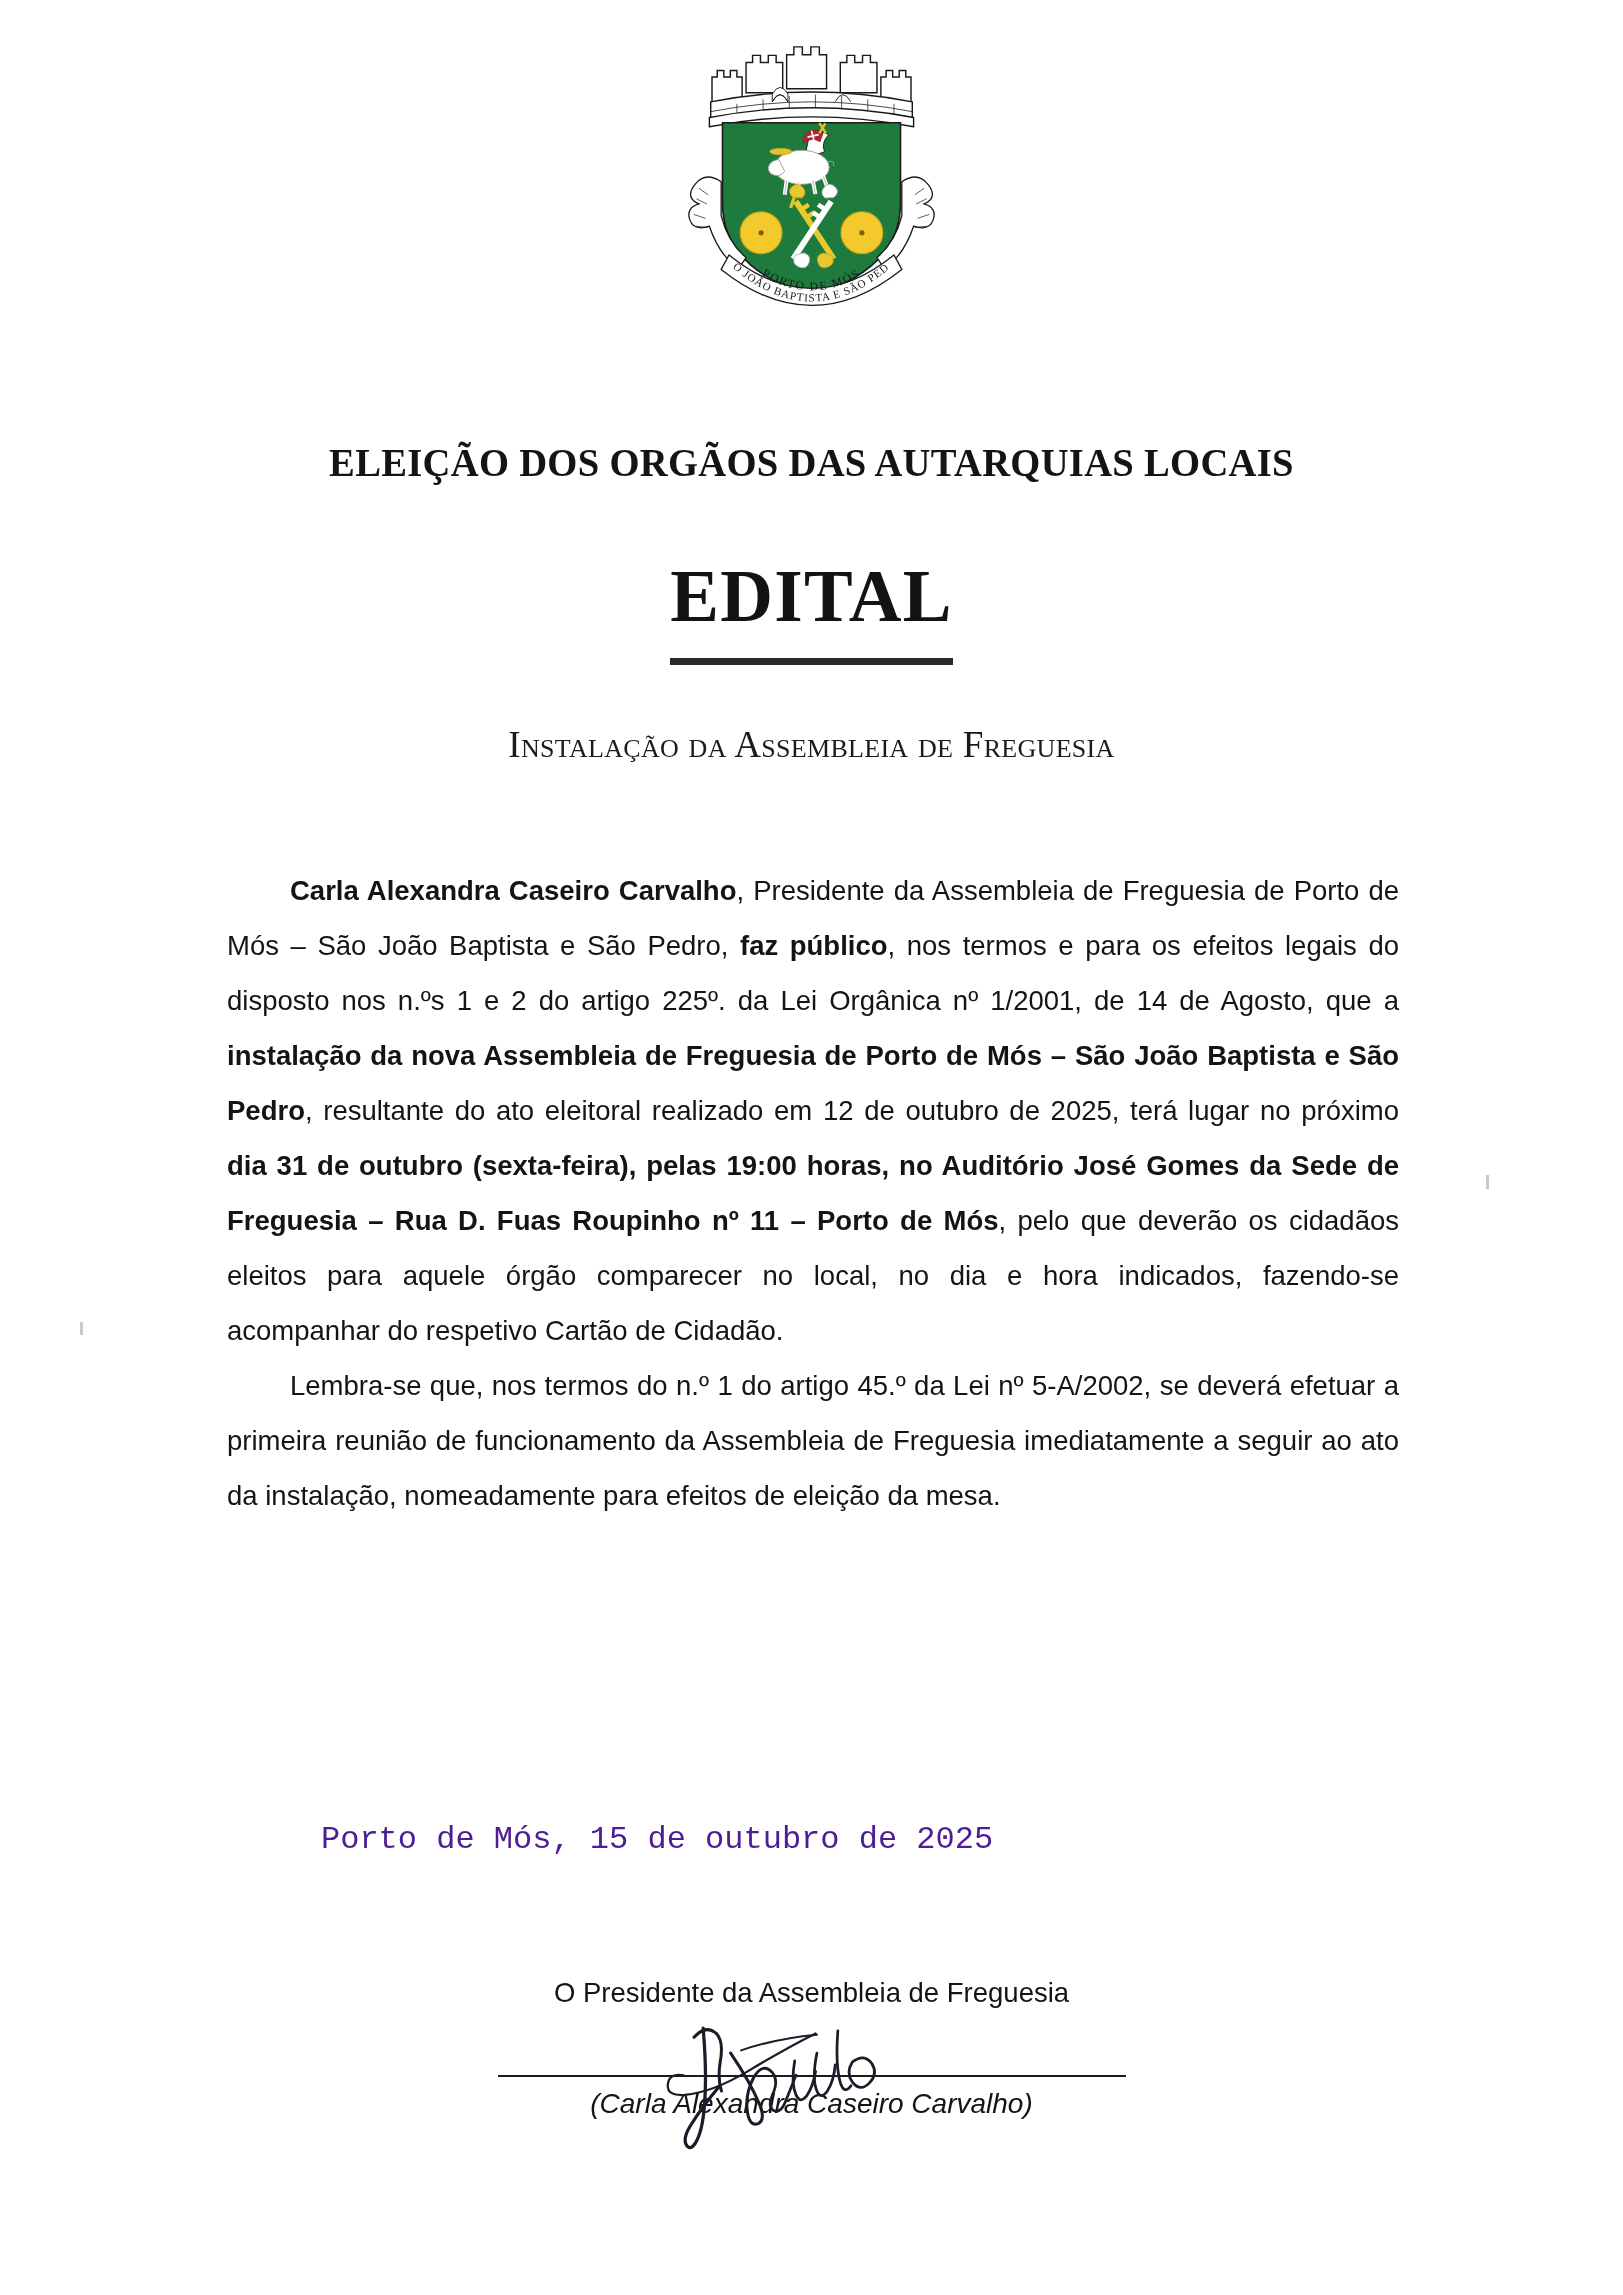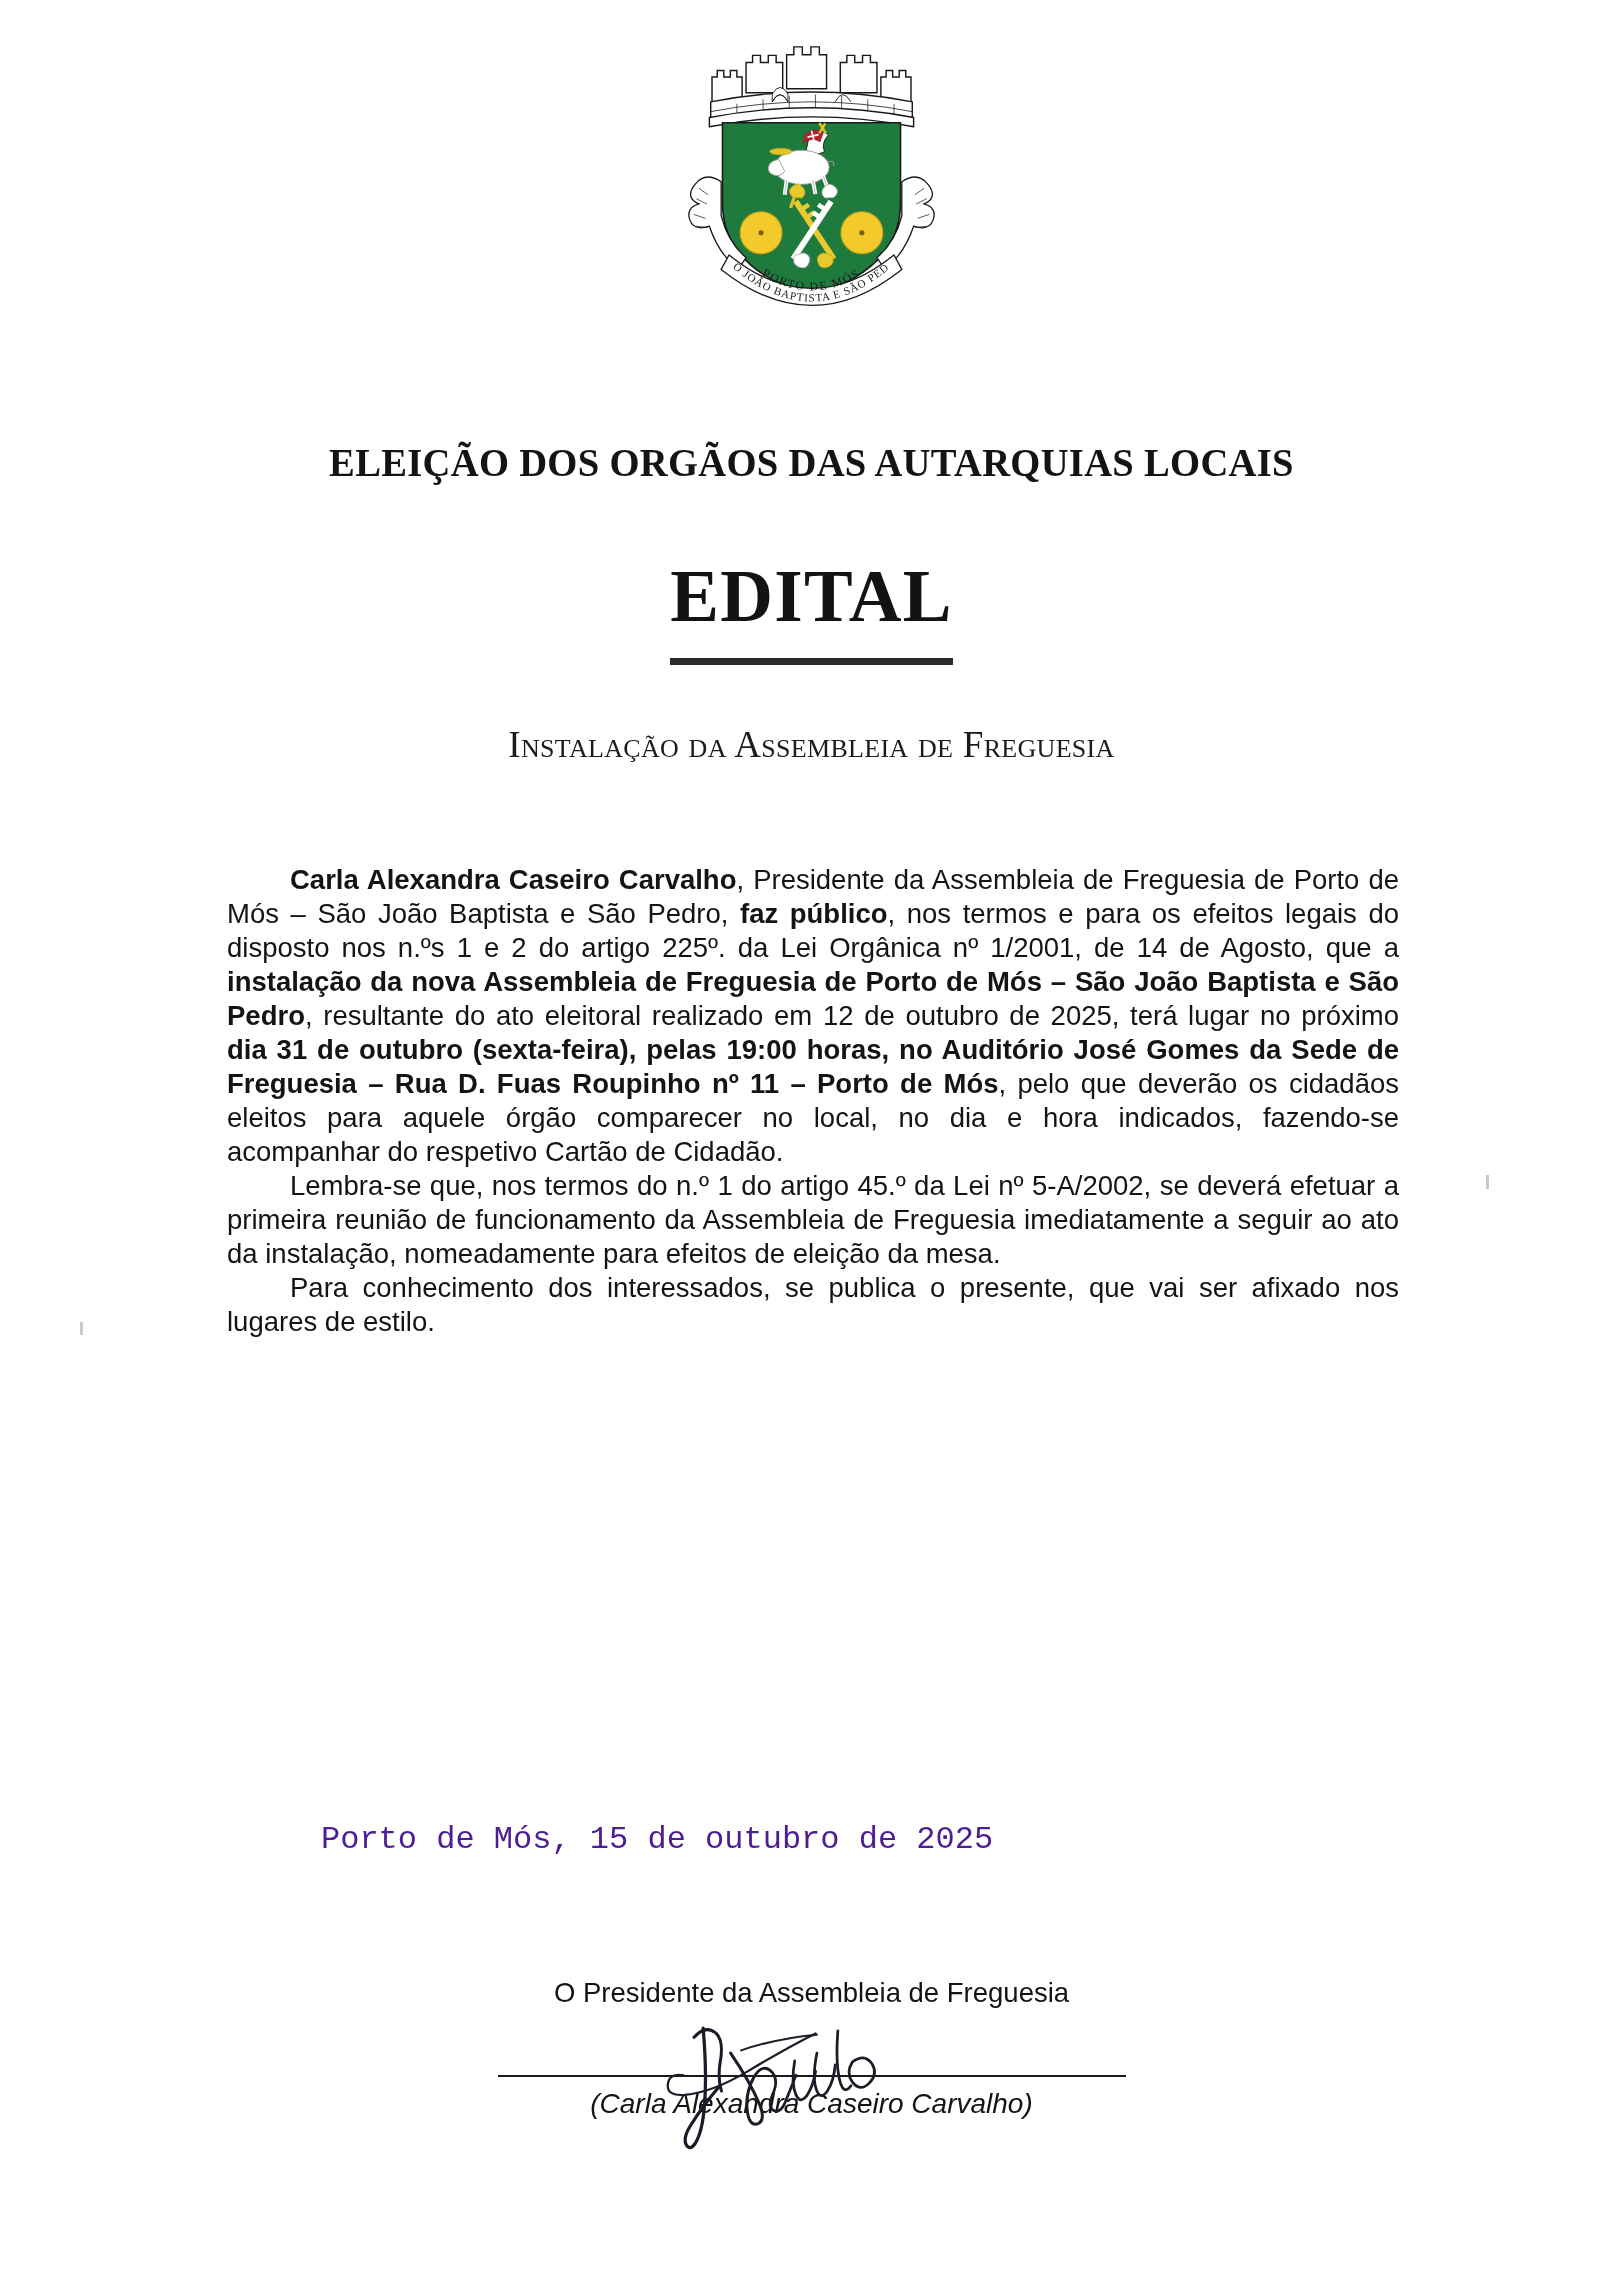--- a/index.html
+++ b/index.html
@@ -106,21 +106,21 @@
   
   .body-col {
     position: absolute;
     left: 227px;
     top: 863px;
     width: 1172px;
   }
   .para {
     font-family: "Liberation Sans", sans-serif;
     font-size: 27.5px;
-    line-height: 34px;
+    line-height: 55px;
     text-align: justify;
     text-justify: inter-word;
     color: #141414;
     margin: 0;
     text-indent: 63px;
   }
   .para b { font-weight: bold; }
 
   .closing-date {
     position: absolute;
@@ -294,21 +294,20 @@
     <span class="edital">EDITAL</span>
   </div>
 
   <div class="subtitle">Instalação da Assembleia de Freguesia</div>
 
   <div class="body-col">
     <p class="para">
       <b>Carla Alexandra Caseiro Carvalho</b><span>, Presidente da Assembleia de Freguesia de Porto de Mós – São João Baptista e São Pedro, </span><b>faz público</b><span>, nos termos e para os efeitos legais do disposto nos n.ºs 1 e 2 do artigo 225º. da Lei Orgânica nº 1/2001, de 14 de Agosto, que a </span><b>instalação da nova Assembleia de Freguesia de Porto de Mós – São João Baptista e São Pedro</b><span>, resultante do ato eleitoral realizado em 12 de outubro de 2025, terá lugar no próximo </span><b>dia 31 de outubro (sexta-feira), pelas 19:00 horas, no Auditório José Gomes da Sede de Freguesia – Rua D. Fuas Roupinho nº 11 – Porto de Mós</b><span>, pelo que deverão os cidadãos eleitos para aquele órgão comparecer no local, no dia e hora indicados, fazendo-se acompanhar do respetivo Cartão de Cidadão.</span>
     </p>
     <p class="para">Lembra-se que, nos termos do n.º 1 do artigo 45.º da Lei nº 5-A/2002, se deverá efetuar a primeira reunião de funcionamento da Assembleia de Freguesia imediatamente a seguir ao ato da instalação, nomeadamente para efeitos de eleição da mesa.</p>
-    <p class="para">Para conhecimento dos interessados, se publica o presente, que vai ser afixado nos lugares de estilo.</p>
   </div>
 
   <div class="closing-date">Porto de Mós, 15 de outubro de 2025</div>
 
   <div class="sign-block">
     <div class="sign-role">O Presidente da Assembleia de Freguesia</div>
     <div class="sign-area">
       <svg class="sign-svg" viewBox="0 0 520 250">
         <g fill="none" stroke="#1c1c28" stroke-linecap="round" stroke-linejoin="round">
           <path d="M88 130 q-22 -4 -24 14 q-2 18 26 16 q42 -4 96 -36 q60 -36 104 -58" stroke-width="3.4"></path>

